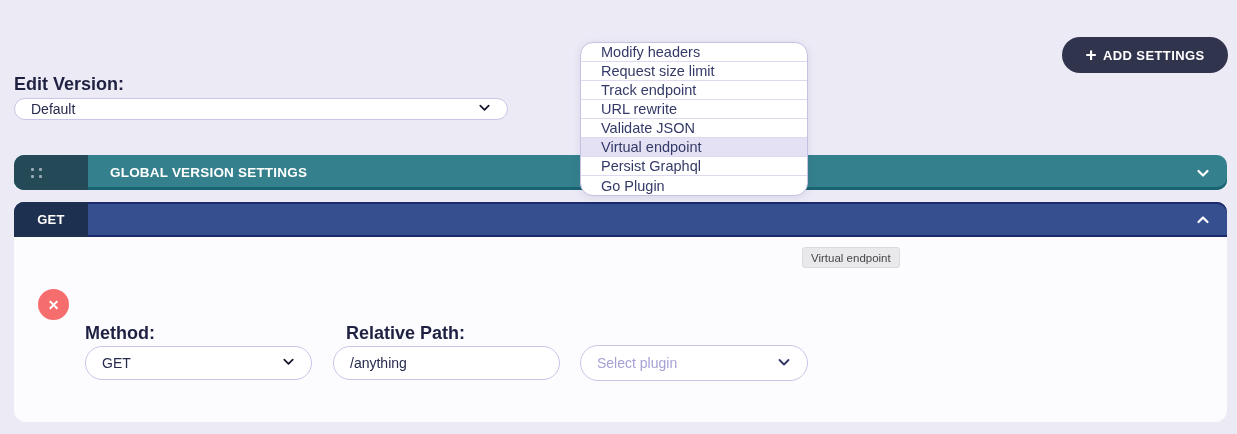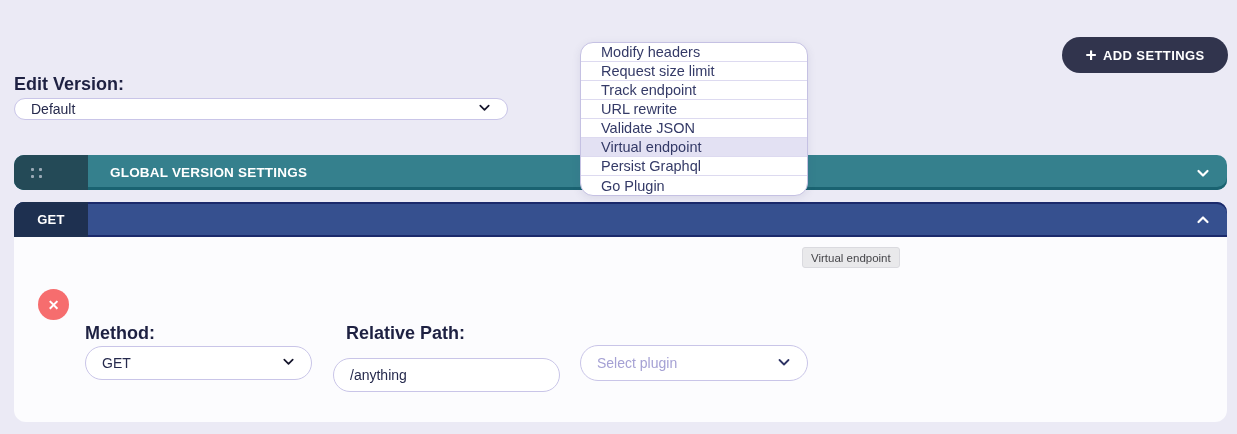--- a/index.html
+++ b/index.html
@@ -20,21 +20,21 @@
   .sel { position:absolute; background:#fff; border:1.5px solid #C9C5E8; border-radius:17px;
     display:flex; align-items:center; justify-content:space-between;
     padding:0 15px 0 16px; font-size:14px; color:#262A4D; cursor:pointer; }
   .sel .chev { flex:0 0 auto; }
   .default-select { left:14px; top:98px; width:494px; height:22px; }
   .method-select  { left:85px;  top:346px; width:227px; height:34px; }
   .plugin-select  { left:580px; top:345px; width:228px; height:36px; border-radius:18px; color:#A5A1D4;text-align:center; }
 
   .text-input { position:absolute; left:333px; top:346px; width:227px; height:34px;
     background:#fff; border:1.5px solid #C9C5E8; border-radius:17px; outline:none;
-    padding:0 16px; font-family:inherit; font-size:14px; color:#262A4D;margin-top:12px; }
+    padding:0 16px; font-family:inherit; font-size:14px; color:#262A4D; }
 
   
   .bar { position:absolute; left:14px; width:1213px; height:35px; display:flex;
     align-items:center; color:#fff; cursor:pointer; }
   .teal-bar { top:155px; background:#35808D; border-radius:10px;
     box-shadow: inset 0 -3px 0 #1A6371; }
   .get-bar { top:202px; background:#36508F; border-radius:10px 10px 0 0;
     box-shadow: inset 0 2px 0 #1B2A6B, inset 0 -2px 0 #1B2A6B; }
   .bar-handle { width:74px; height:100%; flex:0 0 auto; display:flex; align-items:center; }
   .teal-handle { background:#244A57; border-radius:10px 0 0 10px; padding-left:17px; }

